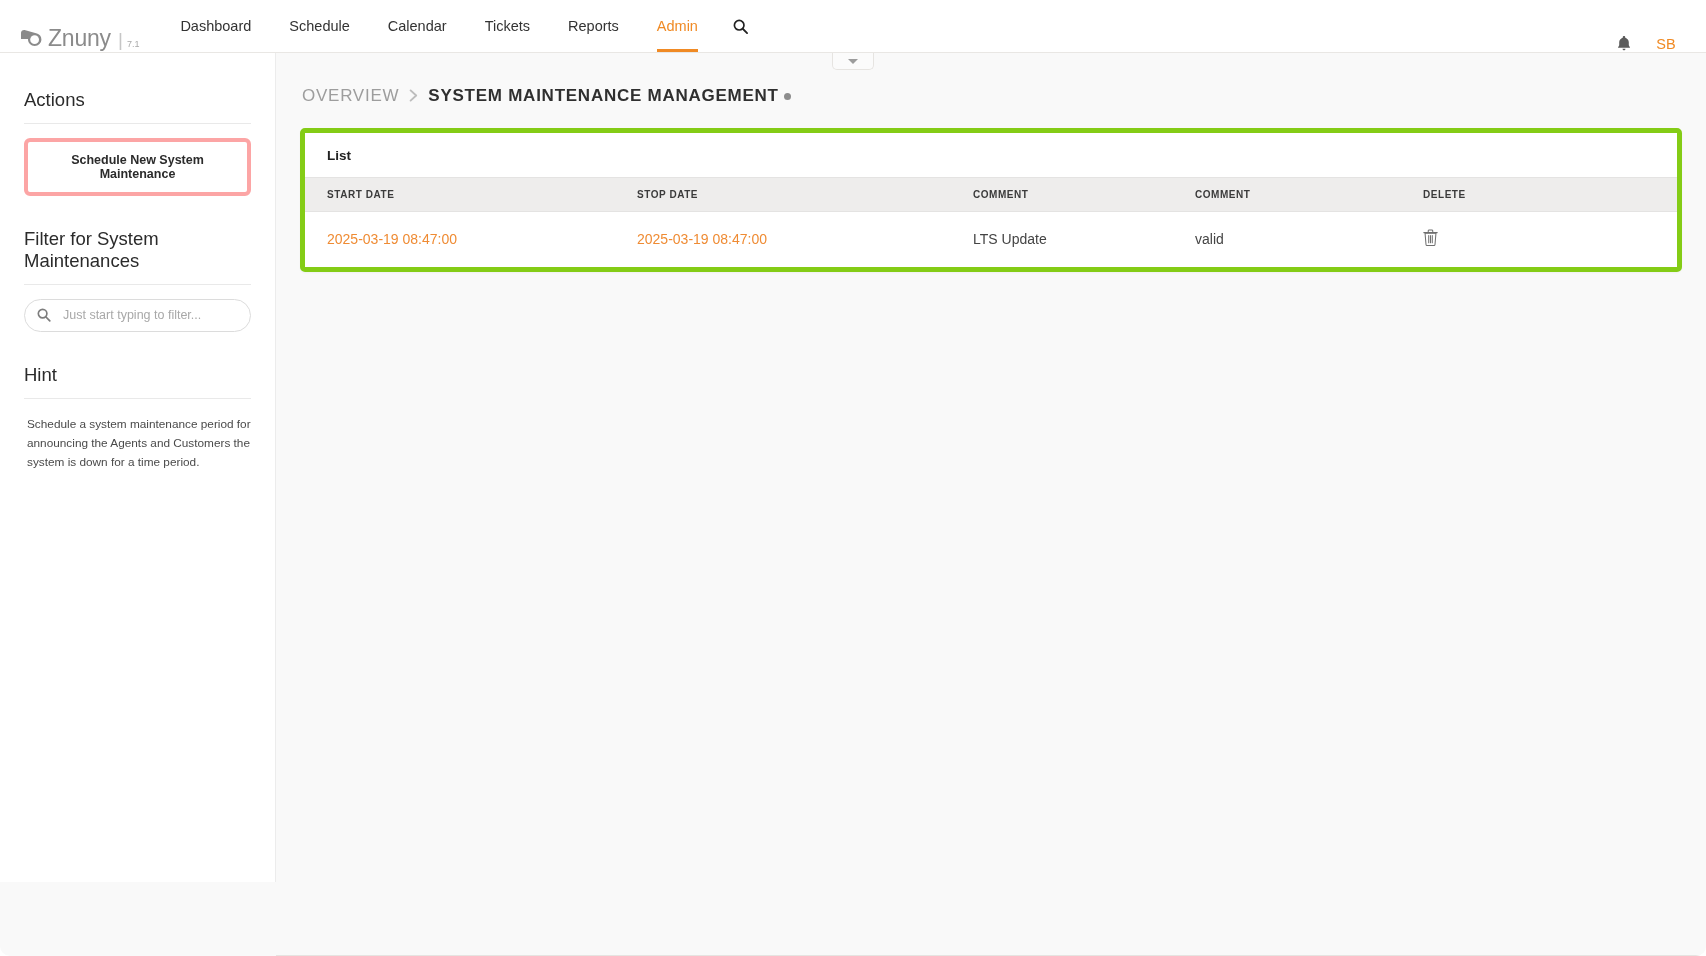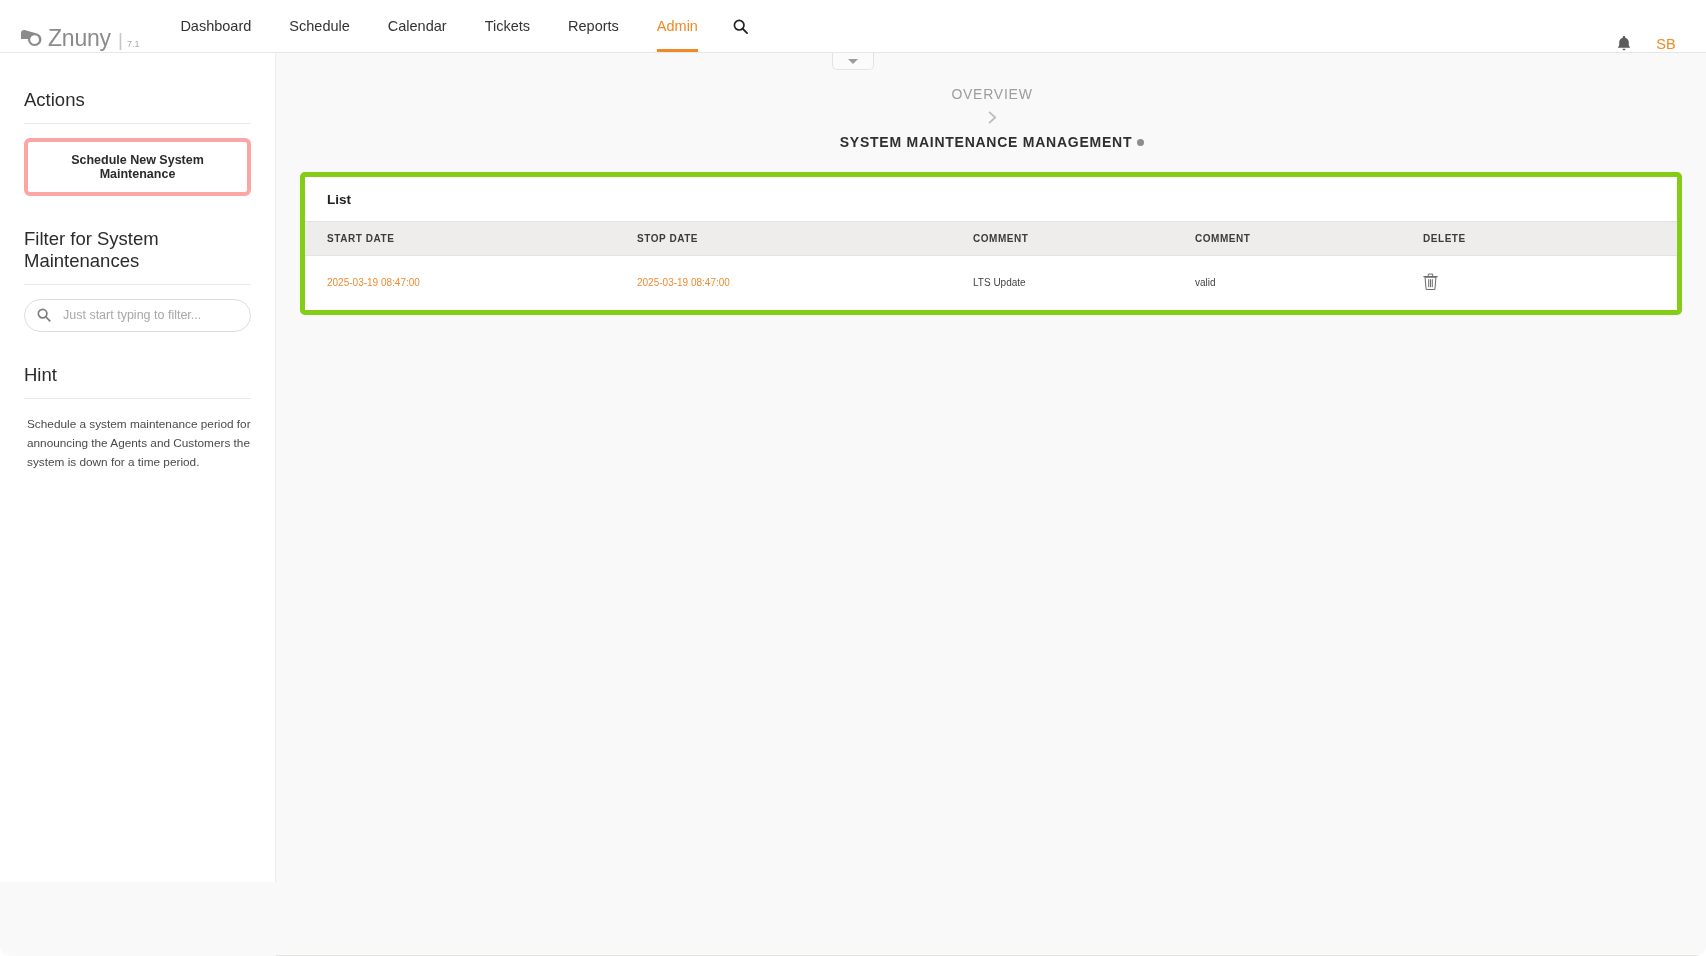--- a/index.html
+++ b/index.html
@@ -238,23 +238,22 @@
     padding: 0 24px;
     border-bottom: 1px solid #e6e4e1;
     min-width: 0;
   }
 
   .breadcrumb {
     display: flex;
     align-items: center;
     gap: 10px;
     padding: 33px 0 22px 2px;
-    font-size: 14px;
+    font-size: 17px;
     letter-spacing: 0.75px;
-    flex-direction: column;
   }
   .bc-link {
     color: #9d9d9d;
     text-decoration: none;
     cursor: pointer;
     font-weight: 400;
   }
   .bc-chevron {
     color: #bdbdbd;
     display: flex;
@@ -299,21 +298,21 @@
     text-align: left;
     font-size: 10px;
     letter-spacing: 0.55px;
     font-weight: bold;
     color: #3b3b3b;
     padding: 11px 0 11px 0;
     border-top: 1px solid #e4e3e2;
     border-bottom: 1px solid #e4e3e2;
   }
   table.data tbody td {
-    font-size: 10px;
+    font-size: 14px;
     color: #444;
     padding: 17px 0 18px 0;
     background: #fff;
     vertical-align: middle;
   }
   .col-start  { width: 332px; padding-left: 22px !important; }
   .col-stop   { width: 336px; }
   .col-comment{ width: 222px; }
   .col-valid  { width: 228px; }
   .col-delete { width: auto; }

